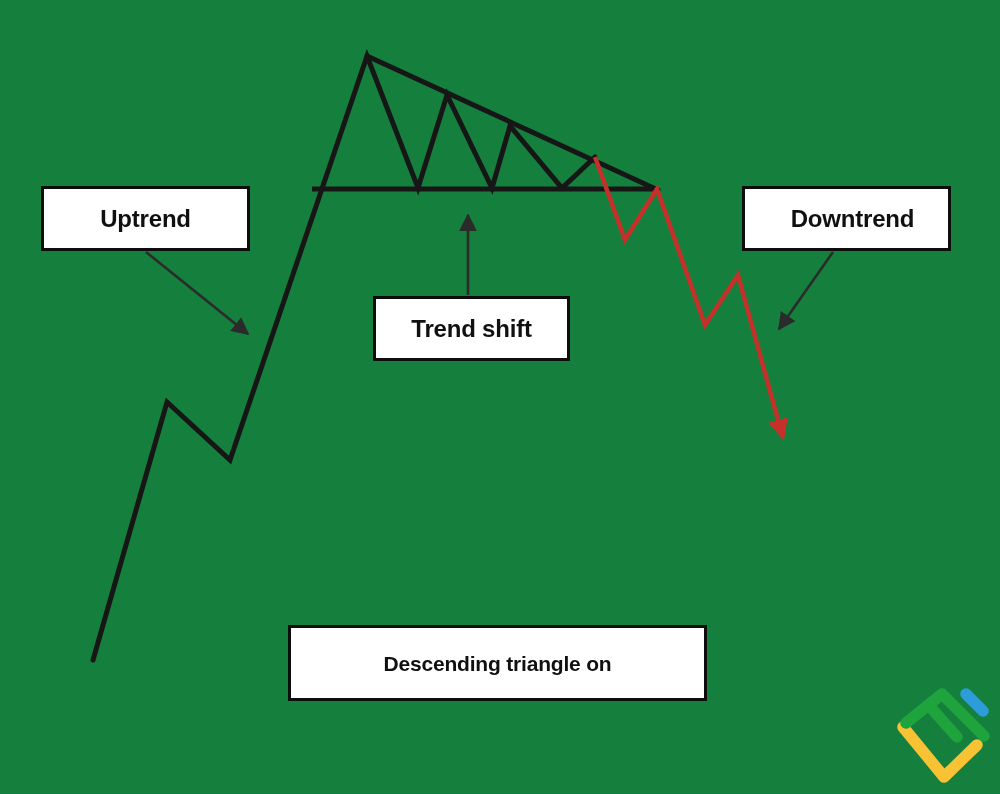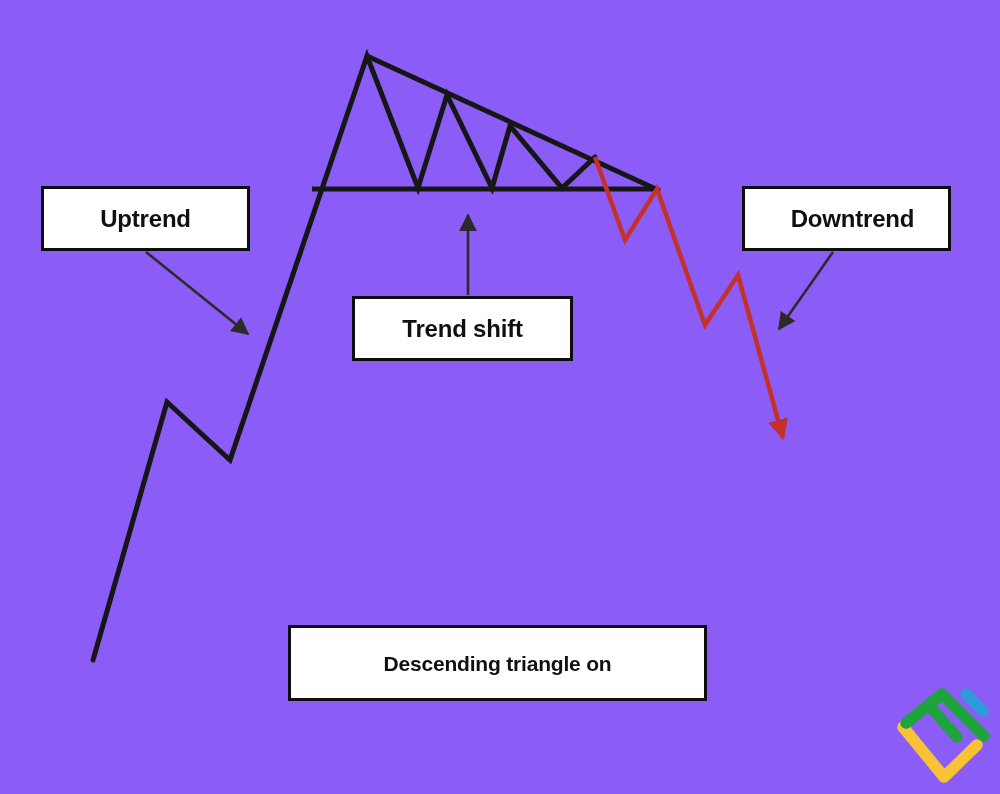--- a/index.html
+++ b/index.html
@@ -1,21 +1,21 @@
 <!DOCTYPE html>
 <html><head>
 <meta charset="utf-8">
 <style>
   * { margin: 0; padding: 0; box-sizing: border-box; }
   html, body { background: #ffffff; }
   .stage {
     position: relative;
     width: 1000px;
     height: 794px;
-    background: #8b5cf6;
+    background: #15803d;
     overflow: hidden;
     font-family: "Liberation Sans", "DejaVu Sans", sans-serif;
   }
   .diagram-svg {
     position: absolute;
     left: 0; top: 0;
     width: 1000px; height: 794px;
   }
   .label-box {
     position: absolute;
@@ -25,21 +25,21 @@
     align-items: center;
     justify-content: center;
     text-align: center;
     color: #101010;
     font-weight: 700;
     letter-spacing: -0.2px;
   }
   .label-box.single { font-size: 24px; }
   .label-box.multi  { font-size: 21px; line-height: 29px; align-items: center; }
   #uptrend-box   { left: 41px;  top: 186px; width: 209px; height: 65px; }
-  #trendshift-box{ left: 352px; top: 296px; width: 221px; height: 65px; }
+  #trendshift-box{ left: 373px; top: 296px; width: 197px; height: 65px; }
   #downtrend-box { left: 742px; top: 186px; width: 209px; height: 65px; padding-left: 12px; }
   #caption-box   { left: 288px; top: 625px; width: 419px; height: 76px; flex-direction: column; }
   .logo {
     position: absolute;
     left: 888px; top: 678px;
     width: 106px; height: 112px;
   }
 </style>
 </head>
 <body>

